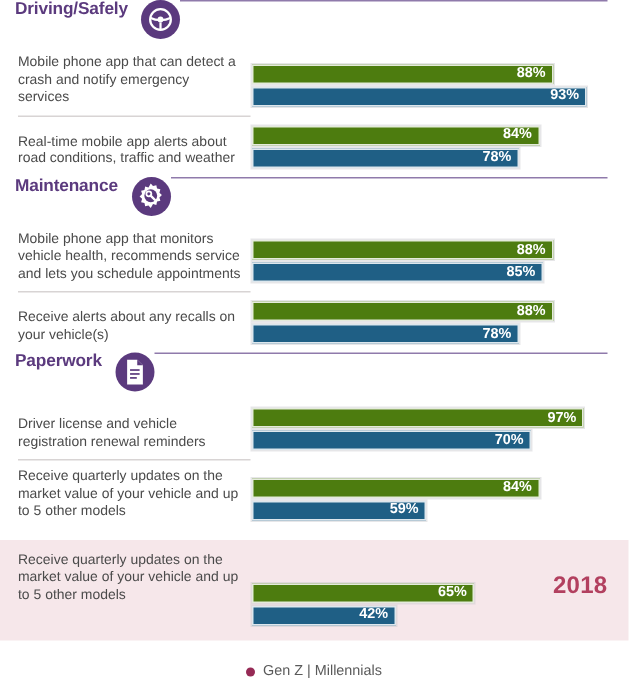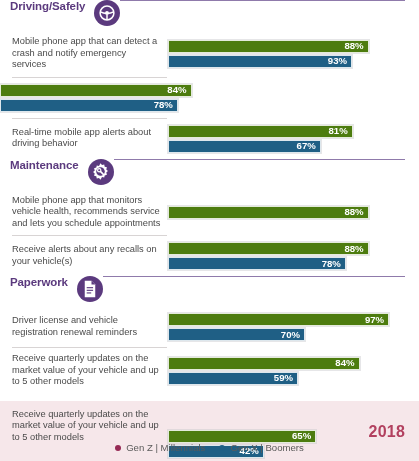--- a/index.html
+++ b/index.html
@@ -60,21 +60,21 @@
     margin-left: 0px;
     margin-right: 14px;
   }
 
   
   .rows {
     position: relative;
   }
   .row {
     display: flex;
-    align-items: center;
+    align-items: flex-end;
     position: relative;
     padding-top: 6px;
     padding-bottom: 6px;
   }
   .row.sep::before {
     content: "";
     position: absolute;
     left: 12px;
     right: 252px;
     top: 0;
@@ -190,43 +190,33 @@
           </span>
           <span class="section-rule"></span>
         </div>
         <div class="rows">
           <div class="row">
             <div class="row-label">Mobile phone app that can detect a crash and notify emergency services</div>
             <div class="row-bars">
               <div class="bar genz" style="width: 200.64px;">
                 <span class="bar-value">88%</span>
               </div>
-              <div class="bar genx" style="width: 184px;">
+              <div class="bar genx" style="width: 223px;">
                 <span class="bar-value">93%</span>
               </div>
             </div>
           </div>
           <div class="row sep">
+            <div class="row-label">Real-time mobile app alerts about road conditions, traffic and weather</div>
             <div class="row-bars">
               <div class="bar genz" style="width: 191.52px;">
                 <span class="bar-value">84%</span>
               </div>
               <div class="bar genx" style="width: 177.84px;">
                 <span class="bar-value">78%</span>
-              </div>
-            </div>
-          </div>
-          <div class="row sep">
-            <div class="row-label">Real-time mobile app alerts about driving behavior</div>
-            <div class="row-bars">
-              <div class="bar genz" style="width: 184.68px;">
-                <span class="bar-value">81%</span>
-              </div>
-              <div class="bar genx" style="width: 152.76px;">
-                <span class="bar-value">67%</span>
               </div>
             </div>
           </div>
         </div>
       </div>
       <div class="section">
         <div class="section-header">
           <span class="section-title">Maintenance</span>
           <span class="section-icon">
             <svg width="19" height="19" viewBox="0 0 24 24" aria-hidden="true">
@@ -237,20 +227,23 @@
             </svg>
           </span>
           <span class="section-rule"></span>
         </div>
         <div class="rows">
           <div class="row">
             <div class="row-label">Mobile phone app that monitors vehicle health, recommends service and lets you schedule appointments</div>
             <div class="row-bars">
               <div class="bar genz" style="width: 200.64px;">
                 <span class="bar-value">88%</span>
+              </div>
+              <div class="bar genx" style="width: 193.8px;">
+                <span class="bar-value">85%</span>
               </div>
             </div>
           </div>
           <div class="row sep">
             <div class="row-label">Receive alerts about any recalls on your vehicle(s)</div>
             <div class="row-bars">
               <div class="bar genz" style="width: 200.64px;">
                 <span class="bar-value">88%</span>
               </div>
               <div class="bar genx" style="width: 177.84px;">
@@ -274,32 +267,32 @@
           </span>
           <span class="section-rule"></span>
         </div>
         <div class="rows">
           <div class="row">
             <div class="row-label">Driver license and vehicle registration renewal reminders</div>
             <div class="row-bars">
               <div class="bar genz" style="width: 221.16px;">
                 <span class="bar-value">97%</span>
               </div>
-              <div class="bar genx" style="width: 137px;">
+              <div class="bar genx" style="width: 186px;">
                 <span class="bar-value">70%</span>
               </div>
             </div>
           </div>
           <div class="row sep">
             <div class="row-label">Receive quarterly updates on the market value of your vehicle and up to 5 other models</div>
             <div class="row-bars">
               <div class="bar genz" style="width: 191.52px;">
                 <span class="bar-value">84%</span>
               </div>
-              <div class="bar genx" style="width: 130px;">
+              <div class="bar genx" style="width: 116px;">
                 <span class="bar-value">59%</span>
               </div>
             </div>
           </div>
         </div>
       </div>
       <div class="spacer-sm"></div>
       <div class="highlight-row">
         <div class="row-label">Receive quarterly updates on the market value of your vehicle and up to 5 other models</div>
         <div class="row-bars">
@@ -312,18 +305,14 @@
         </div>
         <div class="highlight-year">2018</div>
       </div>
     </div>
 
   <div class="legend">
     <div class="legend-item">
       <span class="legend-dot genz"></span>
       <span>Gen Z  |  Millennials</span>
     </div>
-    <div class="legend-item">
-      <span class="legend-dot genx"></span>
-      <span>Gen X  |  Boomers</span>
-    </div>
   </div>
 </div>
 
 </body></html>

